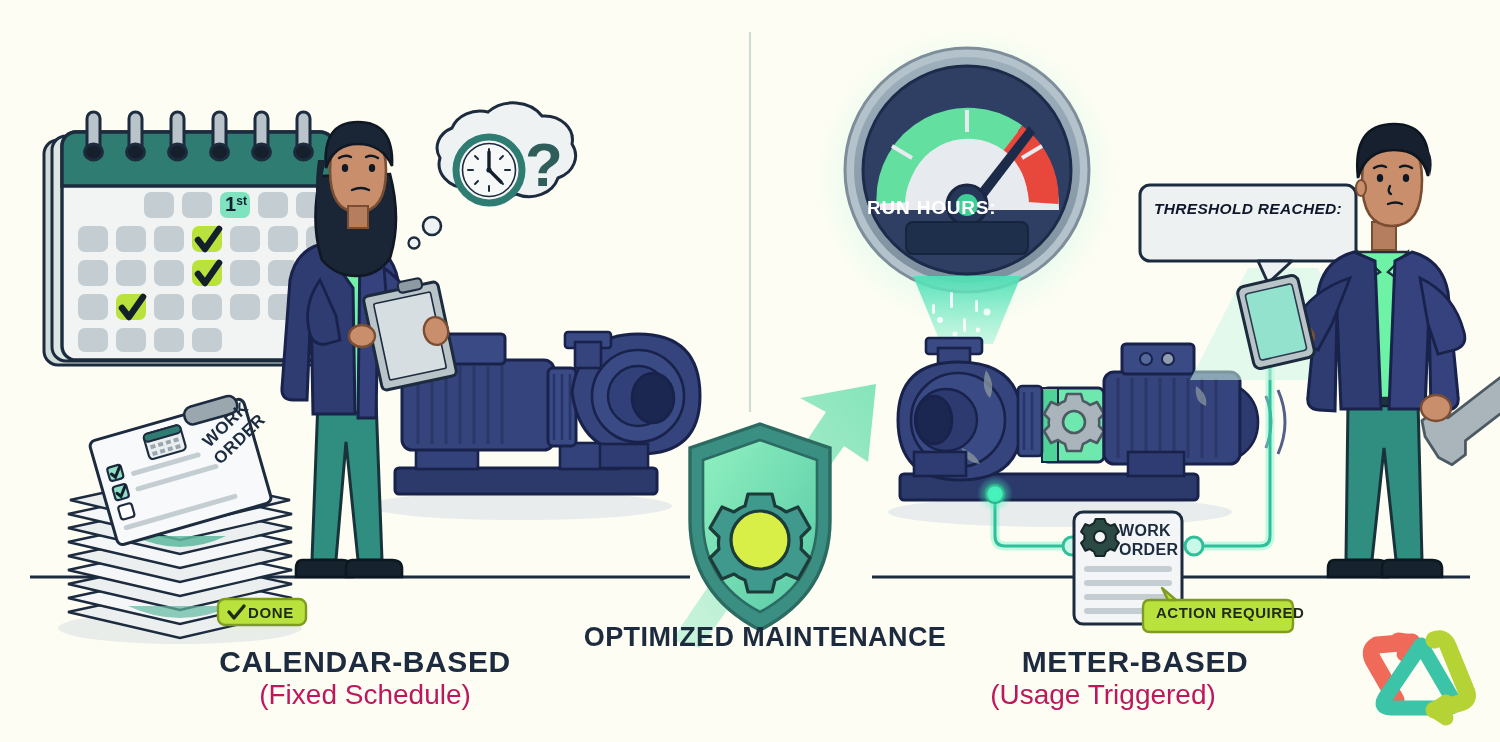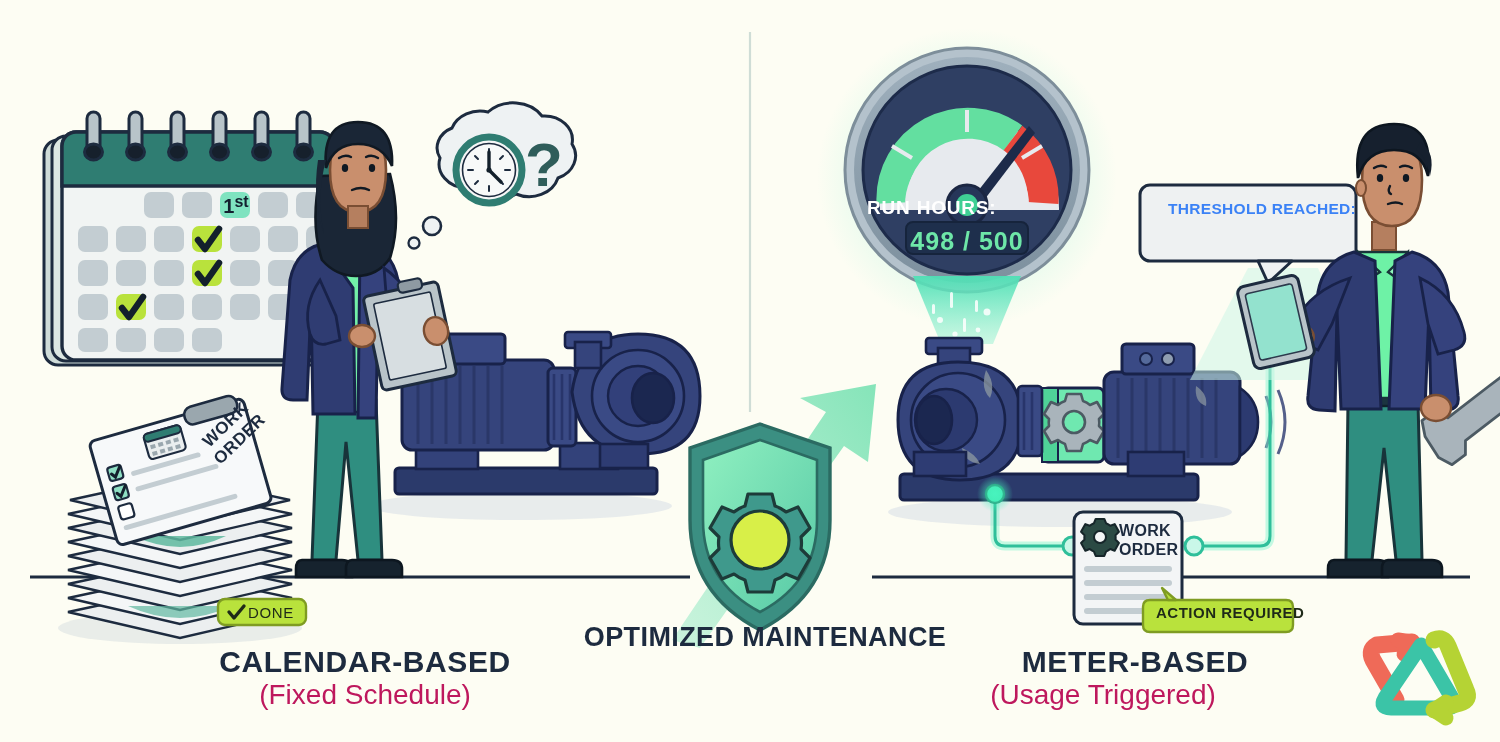--- a/index.html
+++ b/index.html
@@ -60,51 +60,52 @@
   .gaugeValue {
     font-size: 25px;
     font-weight: bold;
     color: #6ee7a8;
     letter-spacing: 1px;
     text-align: center;
   }
   .bubbleText {
     font-size: 15.5px;
     font-weight: bold;
-    color: #3b82f6;
+    color: #0f172a;
     letter-spacing: 0.3px;
-    text-align: right;
+    text-align: center;
     line-height: 21px;
+    font-style: italic;
   }
   .badgeText {
     font-size: 15px;
     font-weight: bold;
     color: #1f2a18;
     letter-spacing: 0.5px;
   }
   .doneText {
     font-size: 15px;
-    font-weight: normal;
+    font-weight: bold;
     color: #1f2a18;
     letter-spacing: 0.6px;
   }
   .woText {
     font-size: 16px;
     font-weight: bold;
     color: #1d2b3f;
     letter-spacing: 0.3px;
     line-height: 19px;
   }
   .calDay {
     font-size: 20px;
     font-weight: bold;
     color: #13202f;
   }
   .calSup {
-    font-size: 16px;
+    font-size: 12px;
     font-weight: bold;
     color: #13202f;
     vertical-align: super;
   }
   .woStackLabel {
     font-size: 17px;
     font-weight: bold;
     color: #1d2b3f;
     letter-spacing: 0.5px;
     line-height: 20px;
@@ -628,21 +629,20 @@
   </div>
 
   <div class="htmlText woStackLabel" style="left:196px; top:440px; transform:rotate(-44deg); transform-origin:left top; text-align:center;">
     <div>WORK</div>
     <div>ORDER</div>
   </div>
 
   <div class="htmlText doneText" style="left:248px; top:604px;">DONE</div>
 
   <div class="htmlText gaugeLabel" style="left:867px; top:197px; width:200px;">RUN HOURS:</div>
-  <div class="htmlText gaugeValue" style="left:867px; top:227px; width:200px;">498 / 500</div>
 
   <div class="htmlText bubbleText" style="left:1140px; top:198px; width:216px;">
     <div>THRESHOLD REACHED:</div>
   </div>
 
   <div class="htmlText woText" style="left:1119px; top:521px;">
     <div>WORK</div>
     <div>ORDER</div>
   </div>
 

